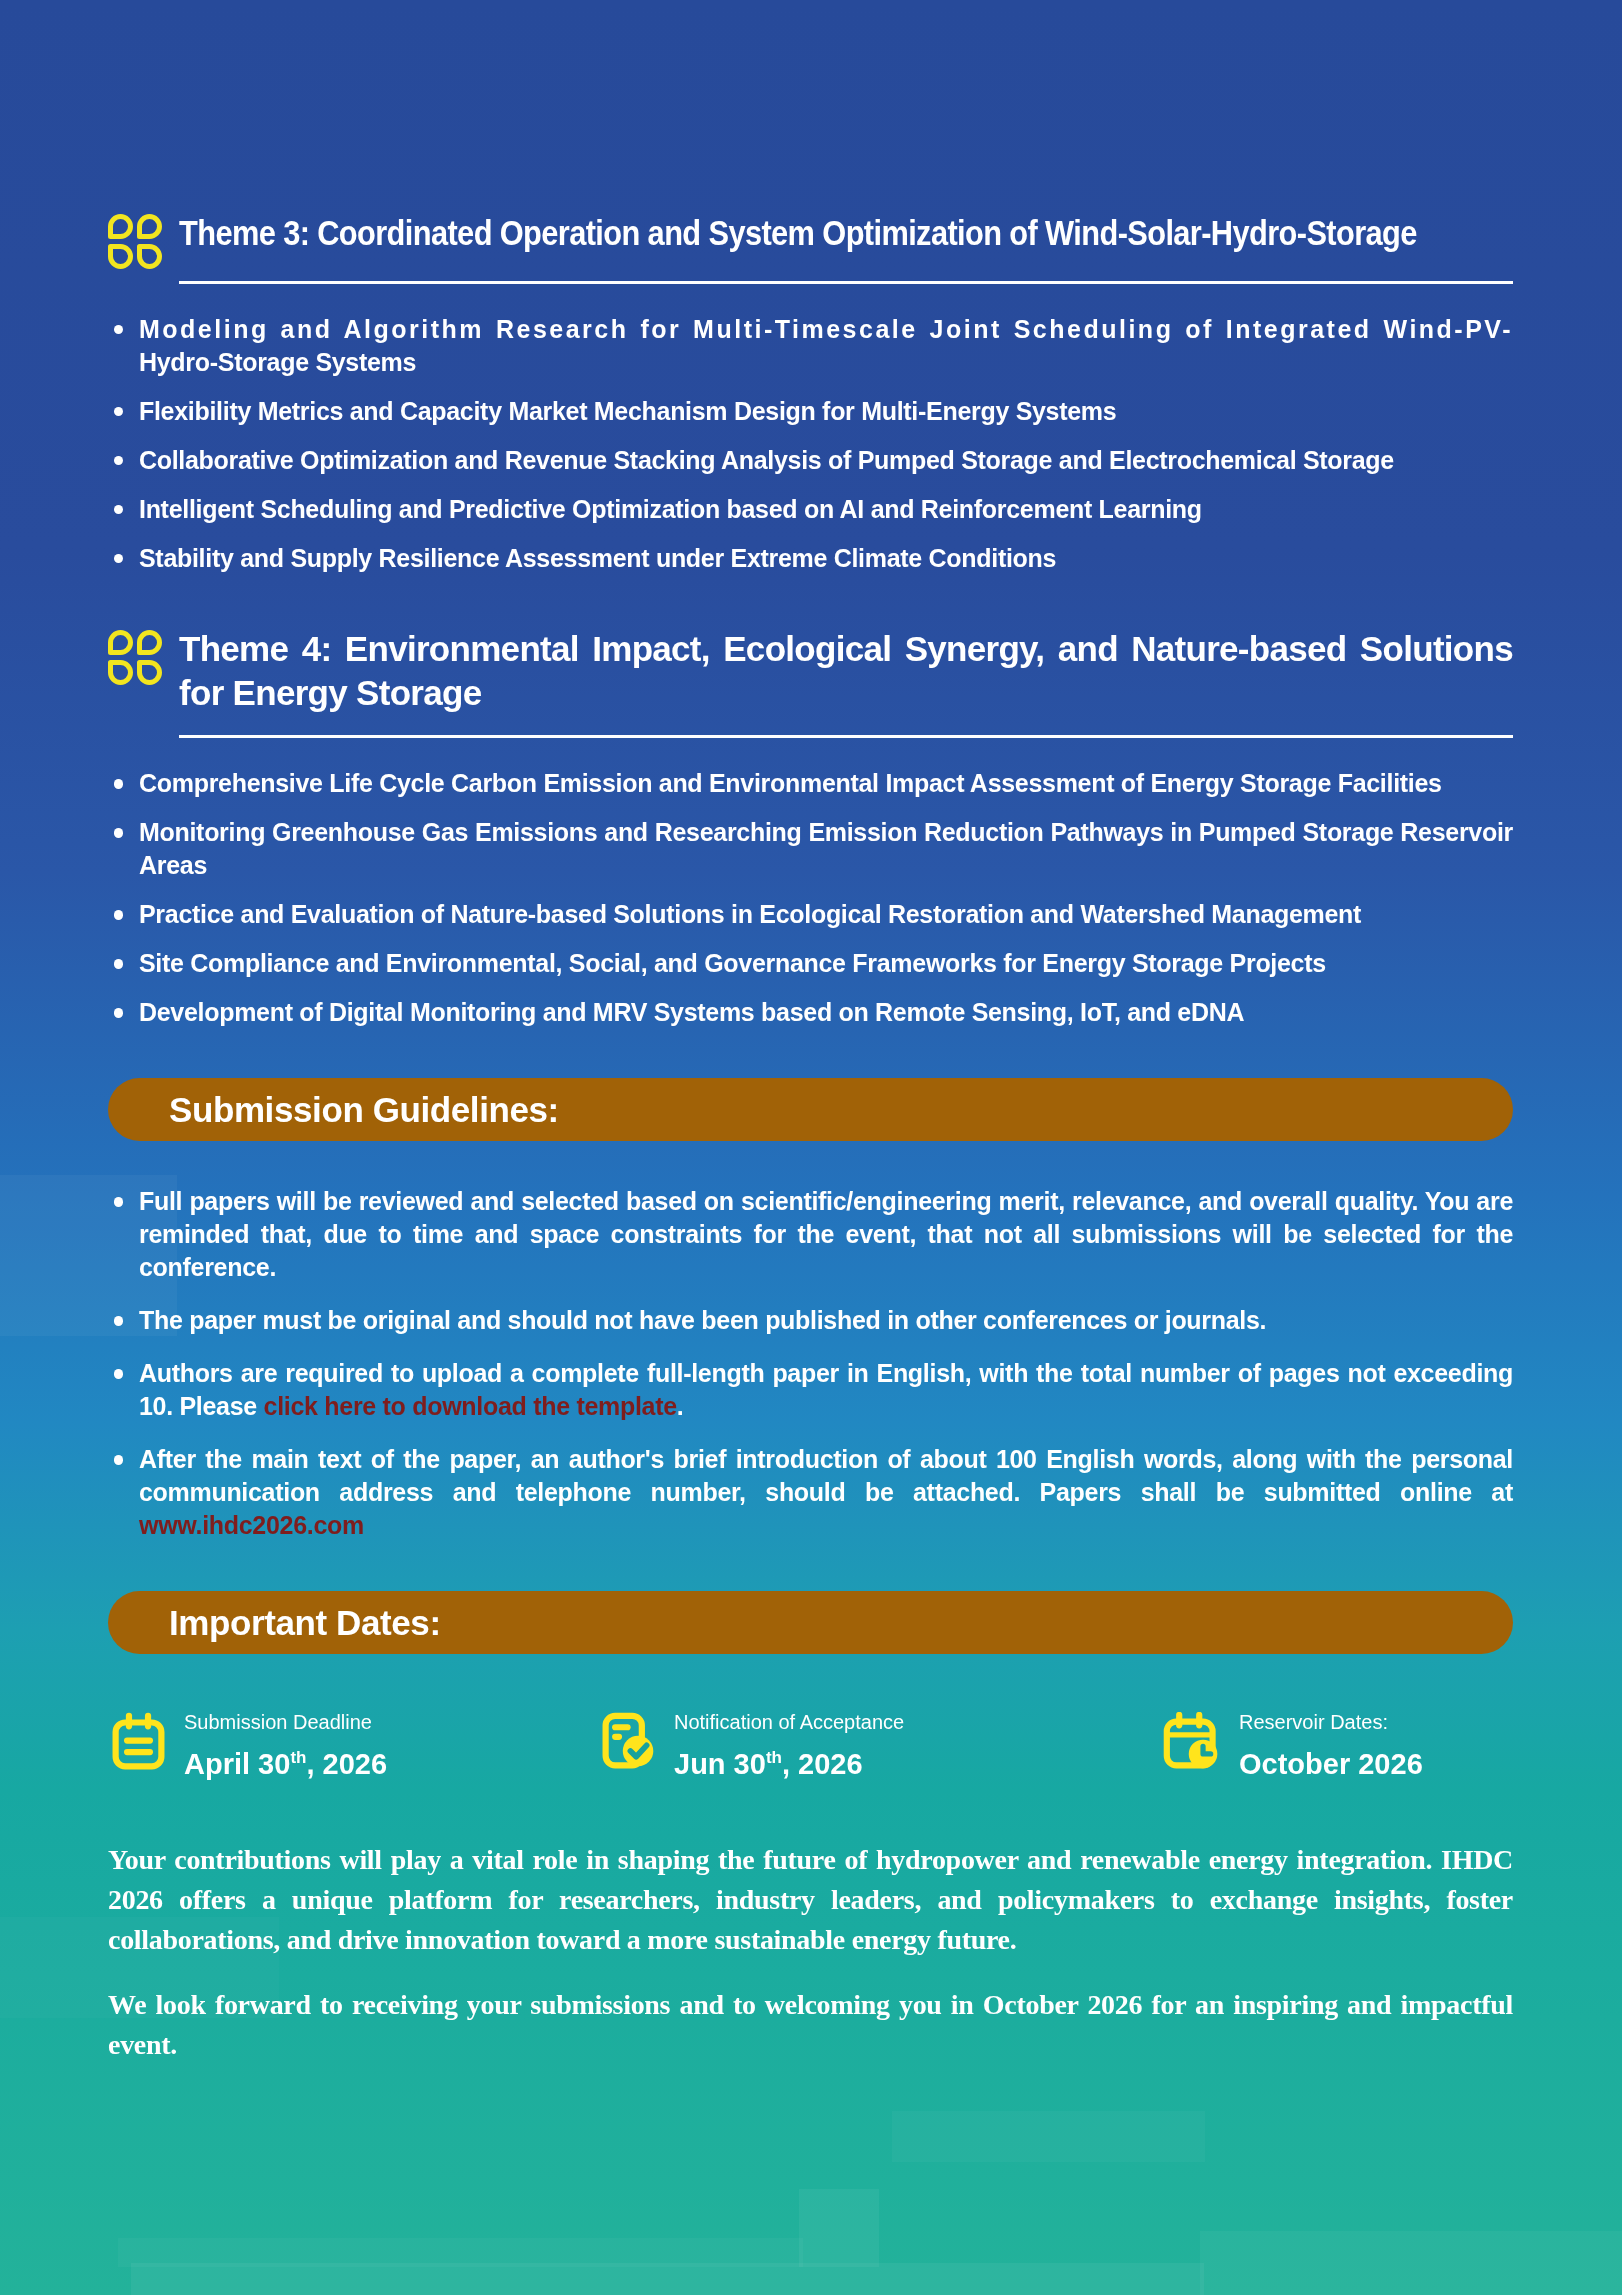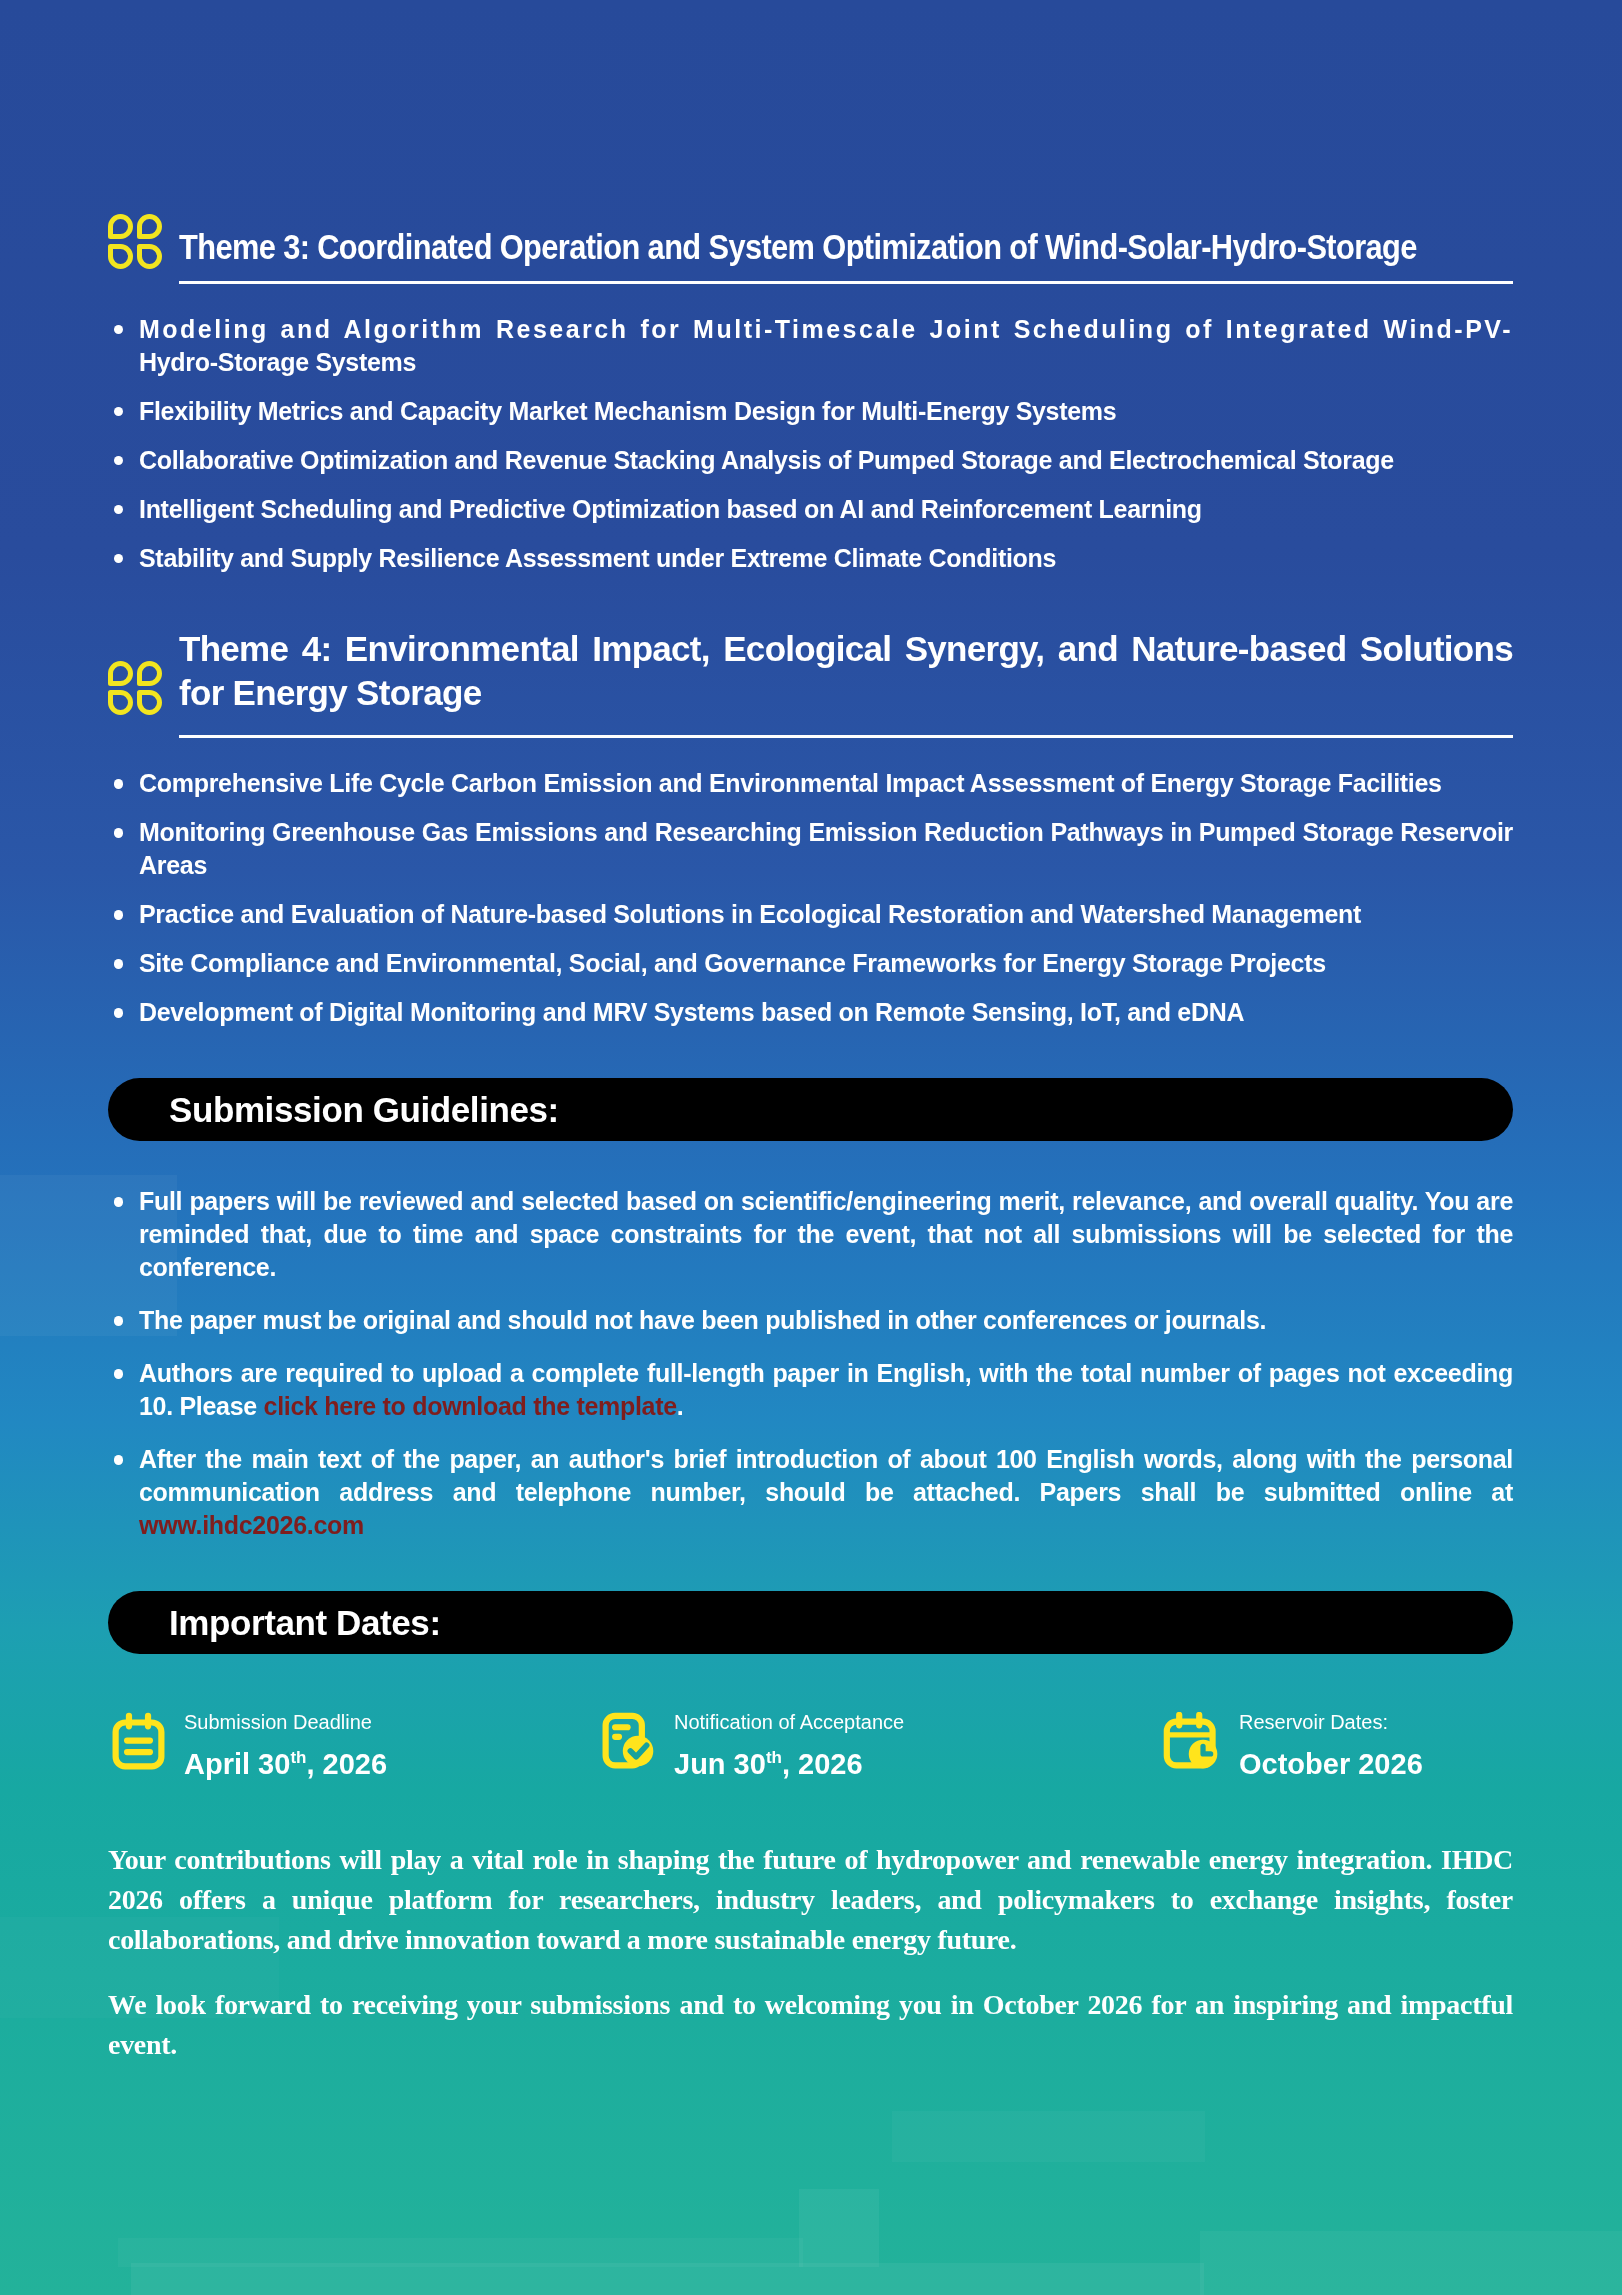--- a/index.html
+++ b/index.html
@@ -19,21 +19,21 @@
   .m2 { left:131px; top:2263px; width:1073px; height:32px; background:rgba(255,255,255,.05); }
   .m3 { left:799px; top:2189px; width:80px; height:78px; background:rgba(255,255,255,.05); }
   .m4 { left:1200px; top:2231px; width:423px; height:64px; background:rgba(255,255,255,.04); }
   .m5 { left:118px; top:2238px; width:685px; height:29px; background:rgba(255,255,255,.035); }
   .m6 { left:892px; top:2111px; width:313px; height:51px; background:rgba(255,255,255,.03); }
   .m7 { left:0; top:1917px; width:279px; height:101px; background:rgba(255,255,255,.025); }
 
   .content { position:absolute; left:0; top:0; width:1623px; padding:211px 110px 0 108px; }
 
   
-  .theme-head { display:flex; align-items:flex-end; }
+  .theme-head { display:flex; align-items:flex-start; }
   .clover { width:59px; min-width:59px; margin-top:3.4px; display:grid;
             grid-template-columns:25px 25px; grid-template-rows:25px 25px; gap:4.2px; }
   .clover i { display:block; width:25px; height:25px; border:5px solid #f2e51f; }
   .clover .tl, .clover .tr { border-radius:50% 50% 50% 10%; }
   .clover .bl, .clover .br { border-radius:10% 50% 50% 50%; }
   .theme-title { font-size:35px; line-height:44px; font-weight:bold;
                  letter-spacing:-0.7px; margin-left:12px; width:100%;
                  text-align:justify; }
   .one-line { white-space:nowrap; transform:scaleX(.88); transform-origin:left center; }
   .rule { height:3.4px; background:#ffffff; margin-left:71px; margin-top:12px; }
@@ -45,21 +45,21 @@
   .bullets li { position:relative; padding-left:31px; text-align:justify;
                 font-size:25px; line-height:33px; font-weight:600;
                 letter-spacing:-0.3px; margin-bottom:16px; }
   .bullets li::before { content:""; position:absolute; left:6px; top:12px;
                         width:9.3px; height:9.3px; border-radius:50%; background:#ffffff; }
   .spread::first-line { letter-spacing:2.5px; }
   .sg-bullets li { margin-bottom:20px; }
   .theme4-section { margin-top:52px; }
 
   
-  .pill { margin-top:49px; height:63px; border-radius:32px; background:#000000;
+  .pill { margin-top:49px; height:63px; border-radius:32px; background:#a16207;
           display:flex; align-items:center; padding-left:61px;
           font-size:35px; font-weight:bold; letter-spacing:-0.4px; }
   .sg-bullets { margin-top:44px; }
 
   
   .dates-row { margin-top:52px; display:grid; grid-template-columns:490px 565px auto; }
   .date-item { display:flex; align-items:center; }
   .date-icon { width:61px; min-width:61px; height:61px; }
   .date-text { margin-left:15px; }
   .date-label { font-size:20px; line-height:32px; font-weight:normal; }

